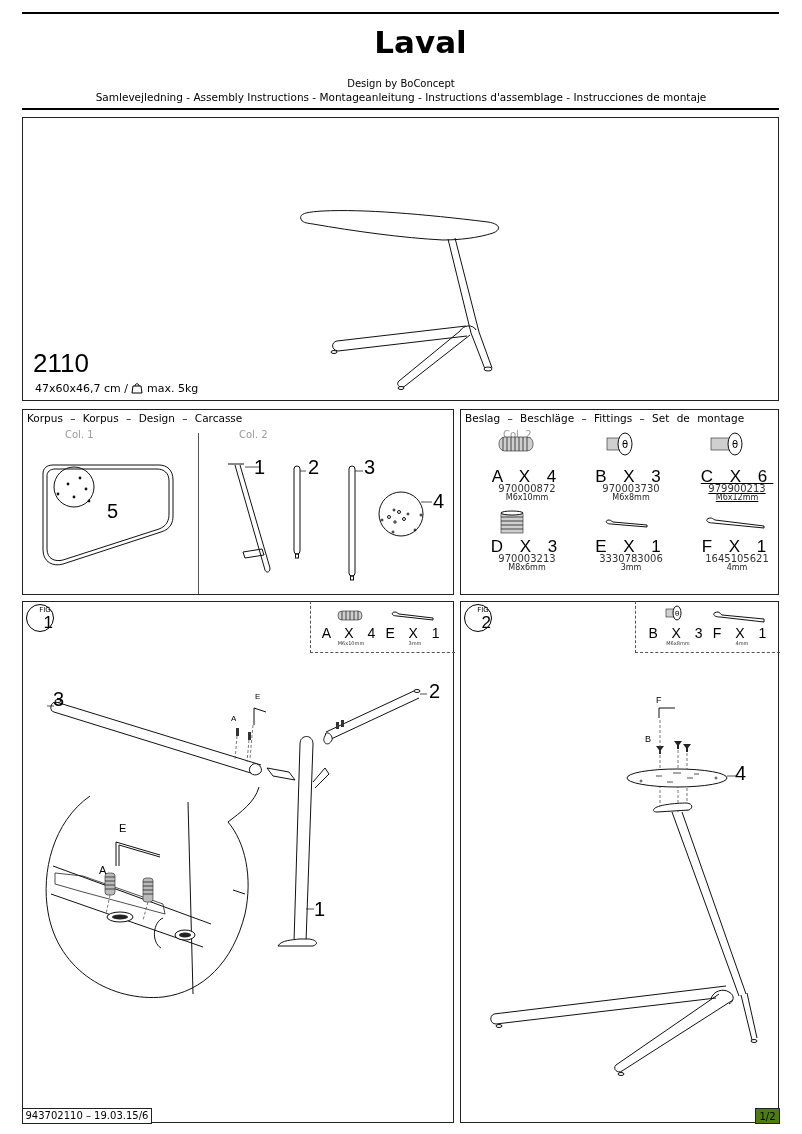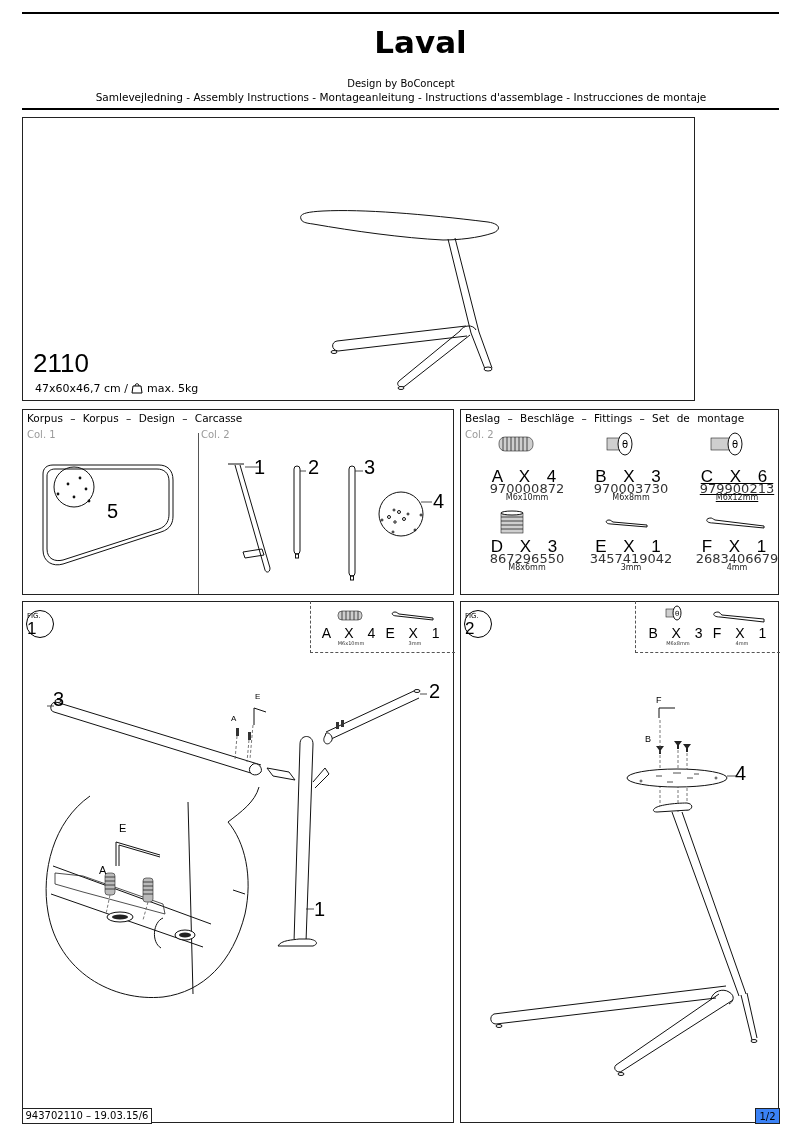--- a/index.html
+++ b/index.html
@@ -9,55 +9,55 @@
   .rule { position: absolute; left: 22px; width: 757px; height: 2px; background: #000; }
   .rule.top { top: 12px; }
   .rule.sub { top: 108px; }
 
   .title { position: absolute; top: 24px; left: 0; width: 802px; text-align: center;
     font-family: "DejaVu Sans", sans-serif; font-weight: bold; font-size: 31px; letter-spacing: 0px; padding-left: 39px; }
   .designer { position: absolute; top: 78px; left: 0; width: 802px; text-align: center; font-size: 10px; }
   .subtitle { position: absolute; top: 91px; left: 0; width: 802px; text-align: center; font-size: 10.5px; }
 
   .panel { position: absolute; border: 1.5px solid #222; background: #fff; }
-  #overview { left: 22px; top: 117px; width: 673px; height: 284px; }
+  #overview { left: 22px; top: 117px; width: 757px; height: 284px; }
   #korpus { left: 22px; top: 409px; width: 432px; height: 186px; }
   #beslag { left: 460px; top: 409px; width: 319px; height: 186px; }
   #fig1 { left: 22px; top: 601px; width: 432px; height: 522px; }
   #fig2 { left: 460px; top: 601px; width: 319px; height: 522px; }
 
   .model-no { position: absolute; left: 10px; top: 230px; font-size: 26px; font-family: "Liberation Sans", sans-serif; }
   .model-dims { position: absolute; left: 12px; top: 264px; font-size: 11px; white-space: nowrap; }
   .model-dims .bag { display: inline-block; vertical-align: -2px; }
 
   .panel-head { position: absolute; left: 4px; top: 2px; font-size: 10.5px; word-spacing: 4px; white-space: nowrap; }
-  .col-label { position: absolute; top: 19px; font-size: 10px; color: #9a9a9a; }
+  .col-label { position: absolute; top: 19px; font-size: 10px; color: #9a9a9a; margin-left: 38px; }
   .col-divider { position: absolute; left: 175px; top: 23px; width: 1px; height: 161px; background: #555; }
 
   .part-num { position: absolute; font-family: "Liberation Sans", sans-serif; font-size: 20px; font-weight: normal; }
 
   .fitting { position: absolute; width: 100px; text-align: center; }
   .fitting .code { font-family: "Liberation Sans", sans-serif; font-size: 17px; letter-spacing: 6px; line-height: 17px; margin-top: 2px; }
-  .fitting .artno { font-size: 13px; color: #333; line-height: 8px; }
+  .fitting .artno { font-size: 10px; color: #333; line-height: 8px; }
   .fitting .size { font-size: 8px; color: #222; line-height: 9px; }
 
-  .fig-badge { position: absolute; left: 3px; top: 8px; width: 28px; height: 28px; border: 1.5px solid #000; border-radius: 50%; text-align: left; }
+  .fig-badge { position: absolute; left: 3px; top: 2px; width: 28px; height: 28px; border: 1.5px solid #000; border-radius: 50%; text-align: right; }
   .fig-badge .fl { font-size: 7px; line-height: 9px; display: block; margin-top: 1px; }
   .fig-badge .fn { font-family: "Liberation Sans", sans-serif; font-size: 17px; line-height: 15px; display: block; }
 
   .needed { position: absolute; top: -1.5px; height: 52px; border-left: 1.5px dashed #555; border-bottom: 1.5px dashed #555; }
   #fig1 .needed { left: 287px; width: 145px; }
   #fig2 .needed { left: 174px; width: 145px; }
   .need-item { position: absolute; width: 60px; text-align: center; }
   .need-item .code { font-family: "Liberation Sans", sans-serif; font-size: 14px; letter-spacing: 5px; line-height: 14px; }
   .need-item .size { font-size: 5px; line-height: 6px; color: #333; }
 
   .callout { position: absolute; font-family: "Liberation Sans", sans-serif; font-size: 10px; }
   .footer-ref { position: absolute; left: -1.5px; bottom: -1.5px; border: 1.5px solid #222; font-size: 10px; padding: 0 3px; height: 16px; line-height: 14px; background: #fff; white-space: nowrap; }
-  .footer-page { position: absolute; right: -1.5px; bottom: -1.5px; border: 1.5px solid #222; font-size: 10px; padding: 1px 3px; height: 16px; line-height: 14px; background: #3b82f6; }
+  .footer-page { position: absolute; right: -1.5px; bottom: -1.5px; border: 1.5px solid #222; font-size: 10px; padding: 1px 3px; height: 16px; line-height: 14px; background: #4d7c0f; }
 
   svg { position: absolute; overflow: visible; }
   svg .ln { fill: none; stroke: #111; stroke-width: 1; }
   svg .thin { fill: none; stroke: #222; stroke-width: 0.8; }
   svg .dash { fill: none; stroke: #555; stroke-width: 0.8; stroke-dasharray: 3 2; }
   svg .fillw { fill: #fff; stroke: #111; stroke-width: 1; }
   svg .dot { fill: #111; }
   svg .gray { fill: #777; stroke: #222; stroke-width: 0.6; }
 </style>
 </head>
@@ -197,31 +197,31 @@
     <div class="artno">970003730</div>
     <div class="size">M6x8mm</div>
   </div>
   <div class="fitting" style="left:226px; top:56px;text-decoration:underline;">
     <div class="code">C X 6</div>
     <div class="artno">979900213</div>
     <div class="size">M6x12mm</div>
   </div>
   <div class="fitting" style="left:16px; top:126px;">
     <div class="code">D X 3</div>
-    <div class="artno">867296550</div>
+    <div class="artno">970003213</div>
     <div class="size">M8x6mm</div>
   </div>
   <div class="fitting" style="left:120px; top:126px;">
     <div class="code">E X 1</div>
-    <div class="artno">3457419042</div>
+    <div class="artno">3330783006</div>
     <div class="size">3mm</div>
   </div>
   <div class="fitting" style="left:226px; top:126px;">
     <div class="code">F X 1</div>
-    <div class="artno">2683406679</div>
+    <div class="artno">1645105621</div>
     <div class="size">4mm</div>
   </div>
 </div>
 
 <div class="panel" id="fig1">
   <div class="fig-badge">
     <span class="fl">FIG.</span>
     <span class="fn">1</span>
   </div>
   <div class="needed">

